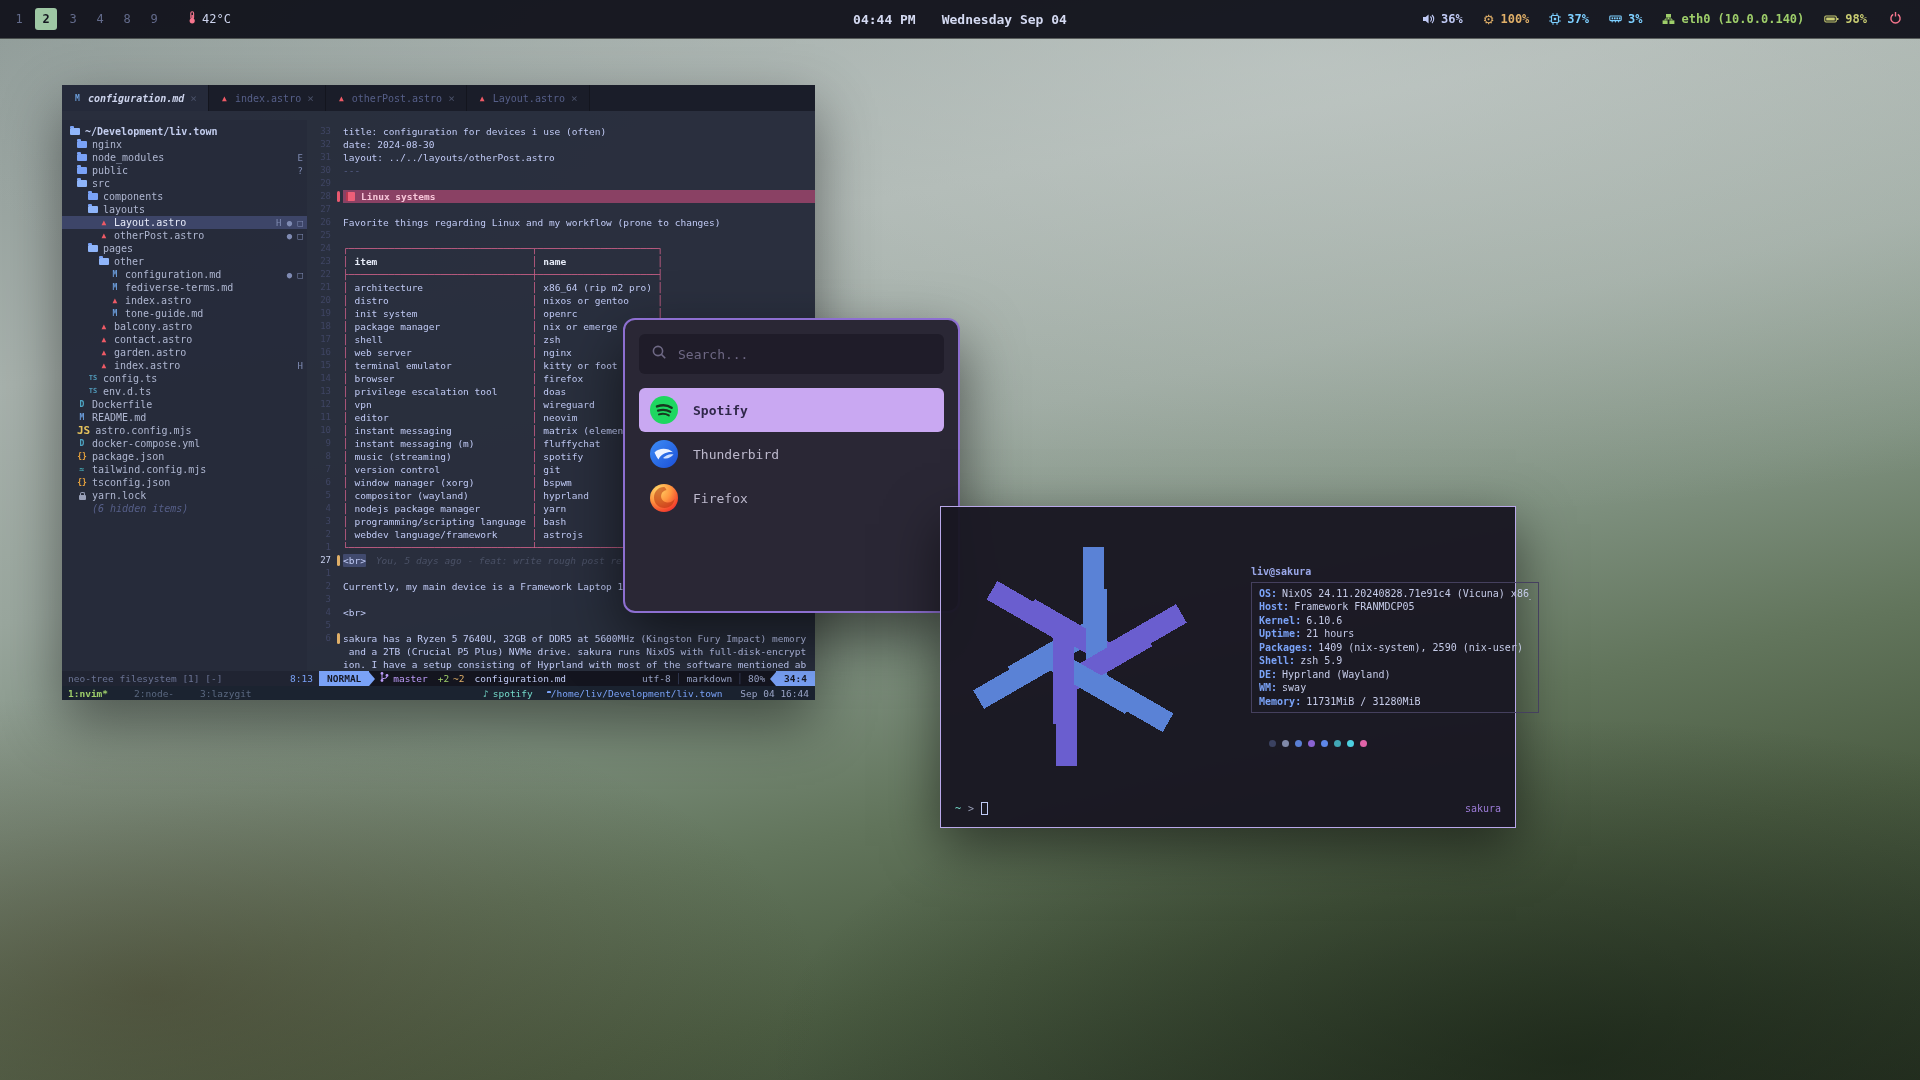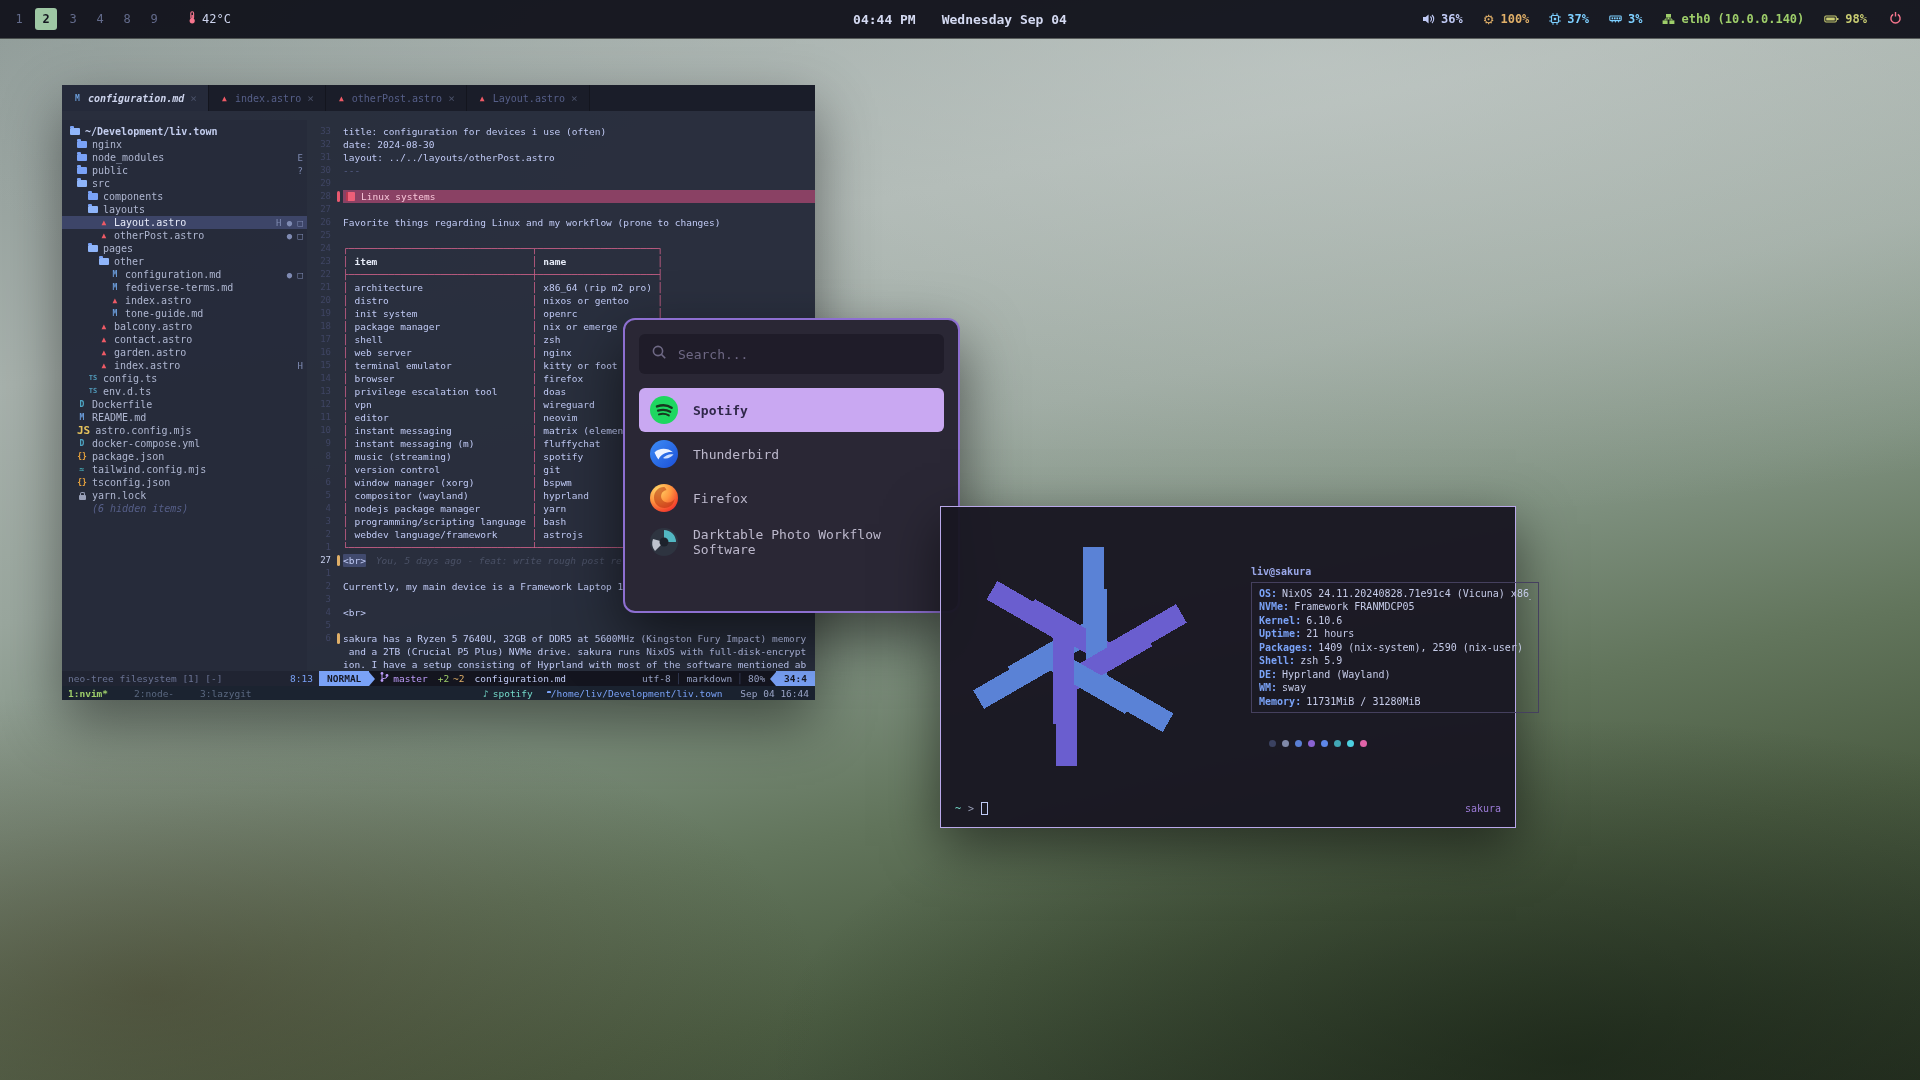--- a/index.html
+++ b/index.html
@@ -54,21 +54,21 @@
   .gutter{width:24px;flex:none;text-align:right;padding-right:5px;color:#3f4563;font-size:9px;}
   .gutter.cur{color:#c8d0ee;}
   .sign{width:7px;flex:none;position:relative;}
   .sign.pink::before,.sign.yellow::before{content:"";position:absolute;left:1px;top:1px;width:3px;height:11px;border-radius:2px;}
   .sign.pink::before{background:#e8596f;}
   .sign.yellow::before{background:#e0af68;}
   .bcontent{flex:1;display:flex;overflow:hidden;}
   .dimtxt{color:#565f89;}
   .tb{color:#d0618a;}
   .thd{color:#e6ebf8;font-weight:bold;}
-  .mdheading{width:100%;background:#8a4164;color:#f7c6d9;font-weight:normal;display:flex;align-items:center;}
+  .mdheading{width:100%;background:#8a4164;color:#f7c6d9;font-weight:bold;display:flex;align-items:center;}
   .bookico{display:inline-block;width:7px;height:9px;background:#ef5f78;border-left:2px solid #b93850;border-radius:1px;margin:0 6px 0 3px;}
   .tagsel{background:#414a6e;border-radius:1px;}
   .blame{color:#4a5166;font-style:italic;margin-left:10px;}
   
   #statusrow{height:15px;flex:none;display:flex;font-size:9.5px;line-height:15px;}
   #nt-status{width:245px;flex:none;background:#202432;color:#6a7394;display:flex;padding:0 6px;}
   #nt-status .ntr{margin-left:auto;color:#7aa2f7;}
   #vim-status{flex:1;background:#14151f;display:flex;align-items:center;min-width:0;}
   .mode{background:#7aa2f7;color:#161722;font-weight:bold;padding:0 8px;}
   .mode-arrow{width:0;height:0;border-top:7.5px solid transparent;border-bottom:7.5px solid transparent;border-left:6px solid #7aa2f7;}
@@ -612,31 +612,20 @@
                 <stop offset="0.8" stop-color="#f4442c"></stop>
                 <stop offset="1" stop-color="#d01f63"></stop>
               </radialGradient>
             </defs>
             <circle cx="15" cy="15" r="14" fill="url(#fxg)"></circle>
             <path d="M15 4 C9 4 5 9 5 14.5 C5 20.5 9.5 25 15.5 25 C21 25 25 21 25.5 16 C24 18.5 21 20 18 19.5 C13.5 18.8 11 15 12.5 11 C13.3 9 15 7.5 17.5 7 C16.7 5.2 16 4.3 15 4 Z" fill="#b5310f" opacity="0.55"></path>
           </svg>
         </span>
         <span class="llabel">Firefox</span>
       </div>
-      <div class="litem">
-        <span class="licon">
-          <svg width="30" height="30" viewBox="0 0 30 30">
-            <circle cx="15" cy="15" r="14" fill="#2e3440"></circle>
-            <path d="M15 3 A12 12 0 0 1 27 15 L15 15 Z" fill="#56c5d0" opacity="0.9"></path>
-            <path d="M6 24 A12 12 0 0 1 4 12 L15 15 Z" fill="#d8dee9" opacity="0.85"></path>
-            <circle cx="15" cy="15" r="4.5" fill="#1d222c"></circle>
-          </svg>
-        </span>
-        <span class="llabel">Darktable Photo Workflow Software</span>
-      </div>
   </div>
 </div>
 
 <div id="fetch-window">
   <svg id="nix-logo" width="250" height="255" viewBox="-280 -280 560 560" shape-rendering="crispEdges">
     <g id="nix-arms" fill="none" stroke-width="48" stroke-linecap="butt" stroke-linejoin="miter">
       <path class="arm a" transform="rotate(0)" d="M 30,-245 L 30,-60 L -150,44" stroke="#5a82d6"></path>
       <path class="arm b" transform="rotate(60)" d="M 30,-245 L 30,-60 L -150,44" stroke="#6a5ecf"></path>
       <path class="arm a" transform="rotate(120)" d="M 30,-245 L 30,-60 L -150,44" stroke="#5a82d6"></path>
       <path class="arm b" transform="rotate(180)" d="M 30,-245 L 30,-60 L -150,44" stroke="#6a5ecf"></path>
@@ -644,21 +633,21 @@
       <path class="arm b" transform="rotate(300)" d="M 30,-245 L 30,-60 L -150,44" stroke="#6a5ecf"></path>
     </g>
   </svg>
   <div id="fetch-info">
     <div id="fetch-title">liv@sakura</div>
     <div id="fetch-box">
       <div class="frow">
           <span class="flabel">OS</span><span class="fvalue">NixOS 24.11.20240828.71e91c4 (Vicuna) x86_64</span>
         </div>
         <div class="frow">
-          <span class="flabel">NVMe</span><span class="fvalue">Framework FRANMDCP05</span>
+          <span class="flabel">Host</span><span class="fvalue">Framework FRANMDCP05</span>
         </div>
         <div class="frow">
           <span class="flabel">Kernel</span><span class="fvalue">6.10.6</span>
         </div>
         <div class="frow">
           <span class="flabel">Uptime</span><span class="fvalue">21 hours</span>
         </div>
         <div class="frow">
           <span class="flabel">Packages</span><span class="fvalue">1409 (nix-system), 2590 (nix-user)</span>
         </div>

